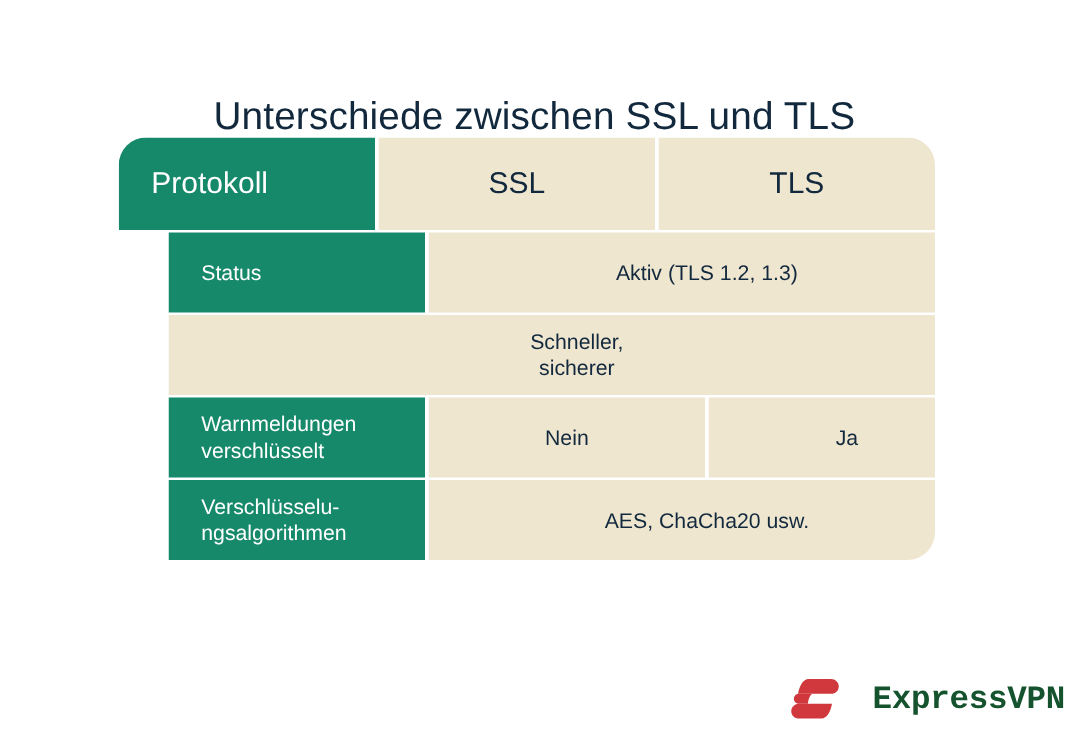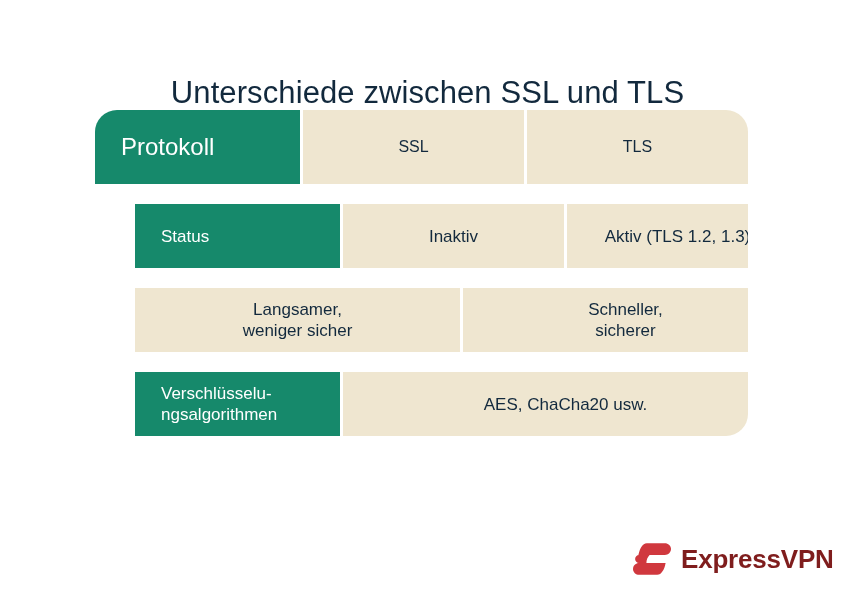--- a/index.html
+++ b/index.html
@@ -48,21 +48,21 @@
     overflow: hidden;
     background: #ffffff;
   }
 
   .t-row {
     display: flex;
     width: 100%;
     background: #ffffff;
   }
   .t-row + .t-row {
-    margin-top: 20px;
+    margin-top: 2px;
     padding-left: 40px;
   }
 
   .cell {
     box-sizing: border-box;
     display: flex;
     align-items: center;
     font-size: 17px;
     line-height: 21px;
     color: #12293d;
@@ -87,21 +87,21 @@
     text-align: center;
     padding: 0 8px;
   }
   .cell.val.first-val {
     margin-right: 3px;
   }
 
   
   .t-row.head .cell {
     height: 74px;
-    font-size: 16px;
+    font-size: 24px;
     line-height: 28px;
   }
   .t-row.head .cell.key {
     font-size: 24px;
   }
 
   
   .t-row.body .cell {
     height: 64px;
   }
@@ -120,26 +120,27 @@
     align-items: center;
     gap: 9px;
   }
   .logo-mark {
     width: 40px;
     height: 34px;
     flex: 0 0 40px;
     display: block;
   }
   .logo-word {
-    font-family: Liberation Sans, sans-serif;
+    font-family: Liberation Mono, monospace;
     font-weight: 700;
     font-size: 26px;
     line-height: 26px;
-    color: #7f1d1d;
+    color: #14532d;
     letter-spacing: -0.2px;
+    margin-left: 17px;
   }
 </style>
 </head>
 <body>
 
 <div class="page">
 
   <div class="page-title">Unterschiede zwischen SSL und TLS</div>
 
   <div class="table-wrap">
@@ -153,39 +154,44 @@
       </div>
       <div class="cell val">
         <span class="txt">TLS</span>
       </div>
     </div>
 
     <div class="t-row body">
       <div class="cell key">
         <span class="txt">Status</span>
       </div>
-      <div class="cell val first-val">
-        <span class="txt">Inaktiv</span>
-      </div>
       <div class="cell val">
         <span class="txt">Aktiv (TLS 1.2, 1.3)</span>
       </div>
     </div>
 
     <div class="t-row body">
-      <div class="cell val first-val">
-        <span class="txt">Langsamer,
-weniger sicher</span>
-      </div>
       <div class="cell val">
         <span class="txt">Schneller,
 sicherer</span>
       </div>
     </div>
 
+    <div class="t-row body">
+      <div class="cell key">
+        <span class="txt">Warnmeldungen
+verschlüsselt</span>
+      </div>
+      <div class="cell val first-val">
+        <span class="txt">Nein</span>
+      </div>
+      <div class="cell val">
+        <span class="txt">Ja</span>
+      </div>
+    </div>
 
 
     <div class="t-row body">
       <div class="cell key">
         <span class="txt">Verschlüsselu-
 ngsalgorithmen</span>
       </div>
       <div class="cell val">
         <span class="txt">AES, ChaCha20 usw.</span>
       </div>

